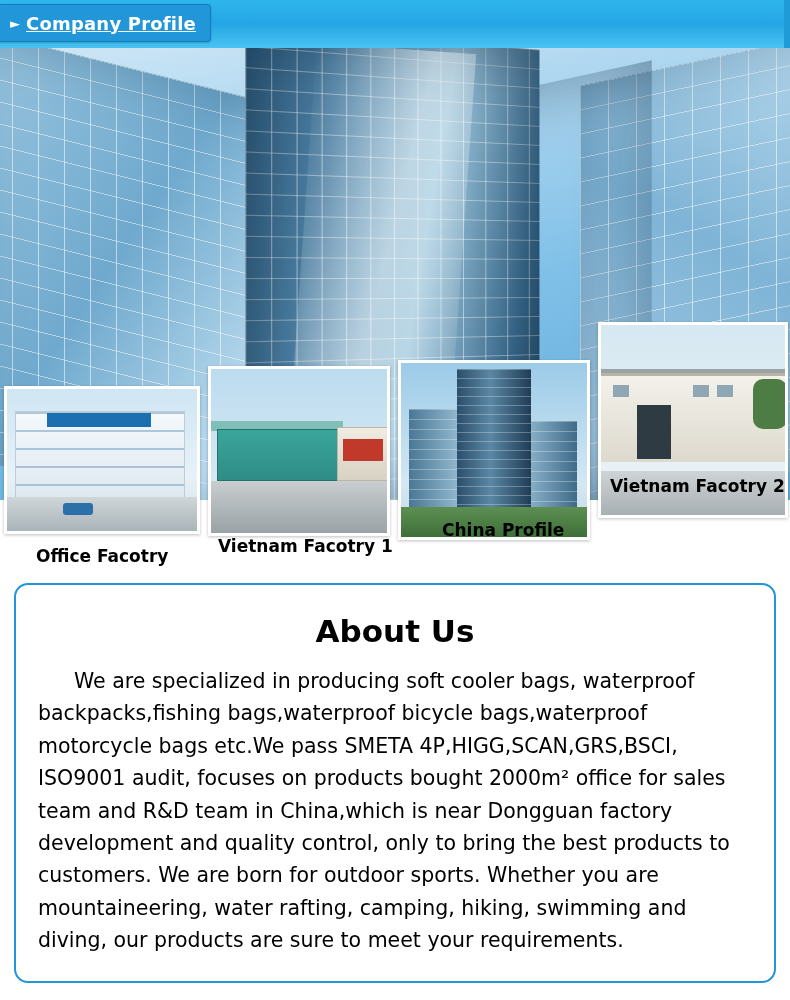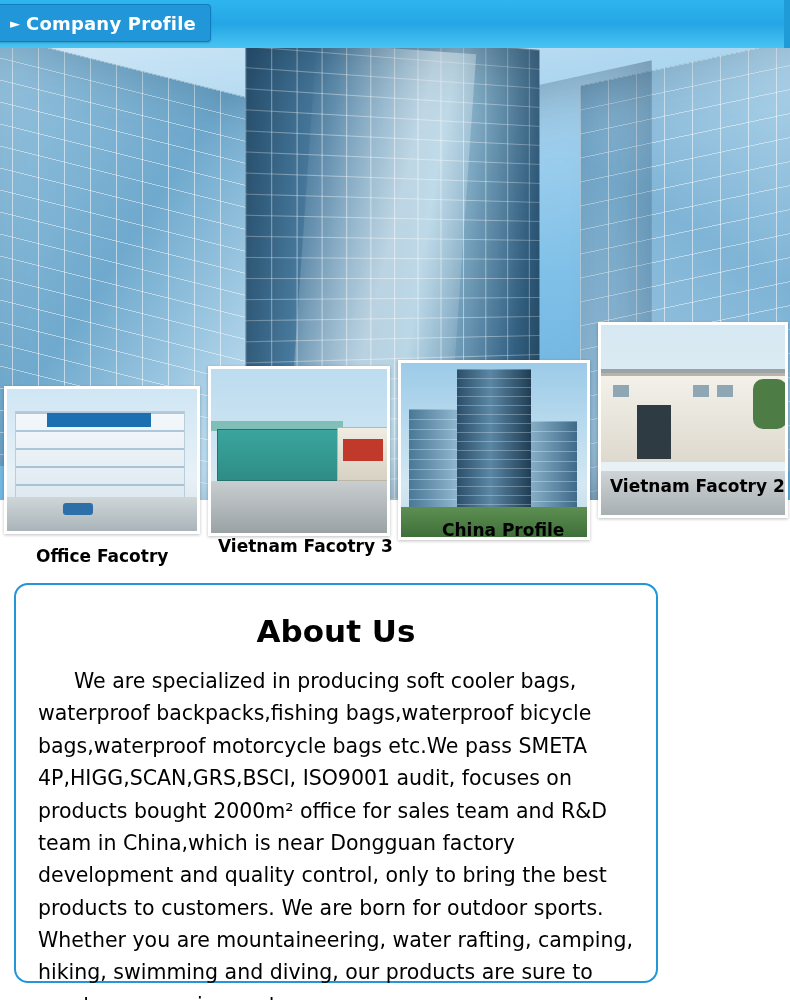--- a/index.html
+++ b/index.html
@@ -44,20 +44,21 @@
     font-size: 13px;
     line-height: 1;
     margin-top: 1px;
   }
   .header-tab .tab-label {
     color: #ffffff;
     font-size: 18px;
     font-weight: bold;
     letter-spacing: .2px;
     white-space: nowrap;
+    text-decoration: underline;
   }
   .header-right-edge {
     position: absolute;
     right: 0;
     top: 0;
     width: 6px;
     height: 48px;
     background: #1f9bd8;
   }
 
@@ -220,21 +221,21 @@
   .cap-1 { left: 36px;  top: 498px; }
   .cap-2 { left: 218px; top: 488px; }
   .cap-3 { left: 442px; top: 472px; }
   .cap-4 { left: 610px; top: 428px; }
 
   
   .about-box {
     position: absolute;
     left: 14px;
     top: 583px;
-    width: 644px;
+    width: 762px;
     height: 400px;
     border: 2px solid #2196d8;
     border-radius: 14px;
     box-sizing: border-box;
     background: #ffffff;
   }
   .about-title {
     text-align: center;
     font-size: 31px;
     font-weight: bold;
@@ -311,21 +312,21 @@
       <div class="t4-win" style="left:12px"></div>
       <div class="t4-win" style="left:92px"></div>
       <div class="t4-win" style="left:116px"></div>
       <div class="t4-door"></div>
       <div class="t4-tree"></div>
       <div class="t4-ground"></div>
     </div>
   </div>
 
   <div class="caption cap-1">Office Facotry</div>
-  <div class="caption cap-2">Vietnam Facotry 3</div>
+  <div class="caption cap-2">Vietnam Facotry 1</div>
   <div class="caption cap-3">China Profile</div>
   <div class="caption cap-4">Vietnam Facotry 2</div>
 </div>
 
 <div class="about-box">
   <div class="about-title">About Us</div>
   <div class="about-text">We are specialized in producing soft cooler bags, waterproof backpacks,fishing bags,waterproof bicycle bags,waterproof motorcycle bags etc.We pass SMETA 4P,HIGG,SCAN,GRS,BSCI, ISO9001 audit, focuses on products bought 2000m² office for sales team and R&amp;D team in China,which is near Dongguan factory development and quality control, only to bring the best products to customers. We are born for outdoor sports. Whether you are mountaineering, water rafting, camping, hiking, swimming and diving, our products are sure to meet your requirements.</div>
 </div>
 
 </body></html>

